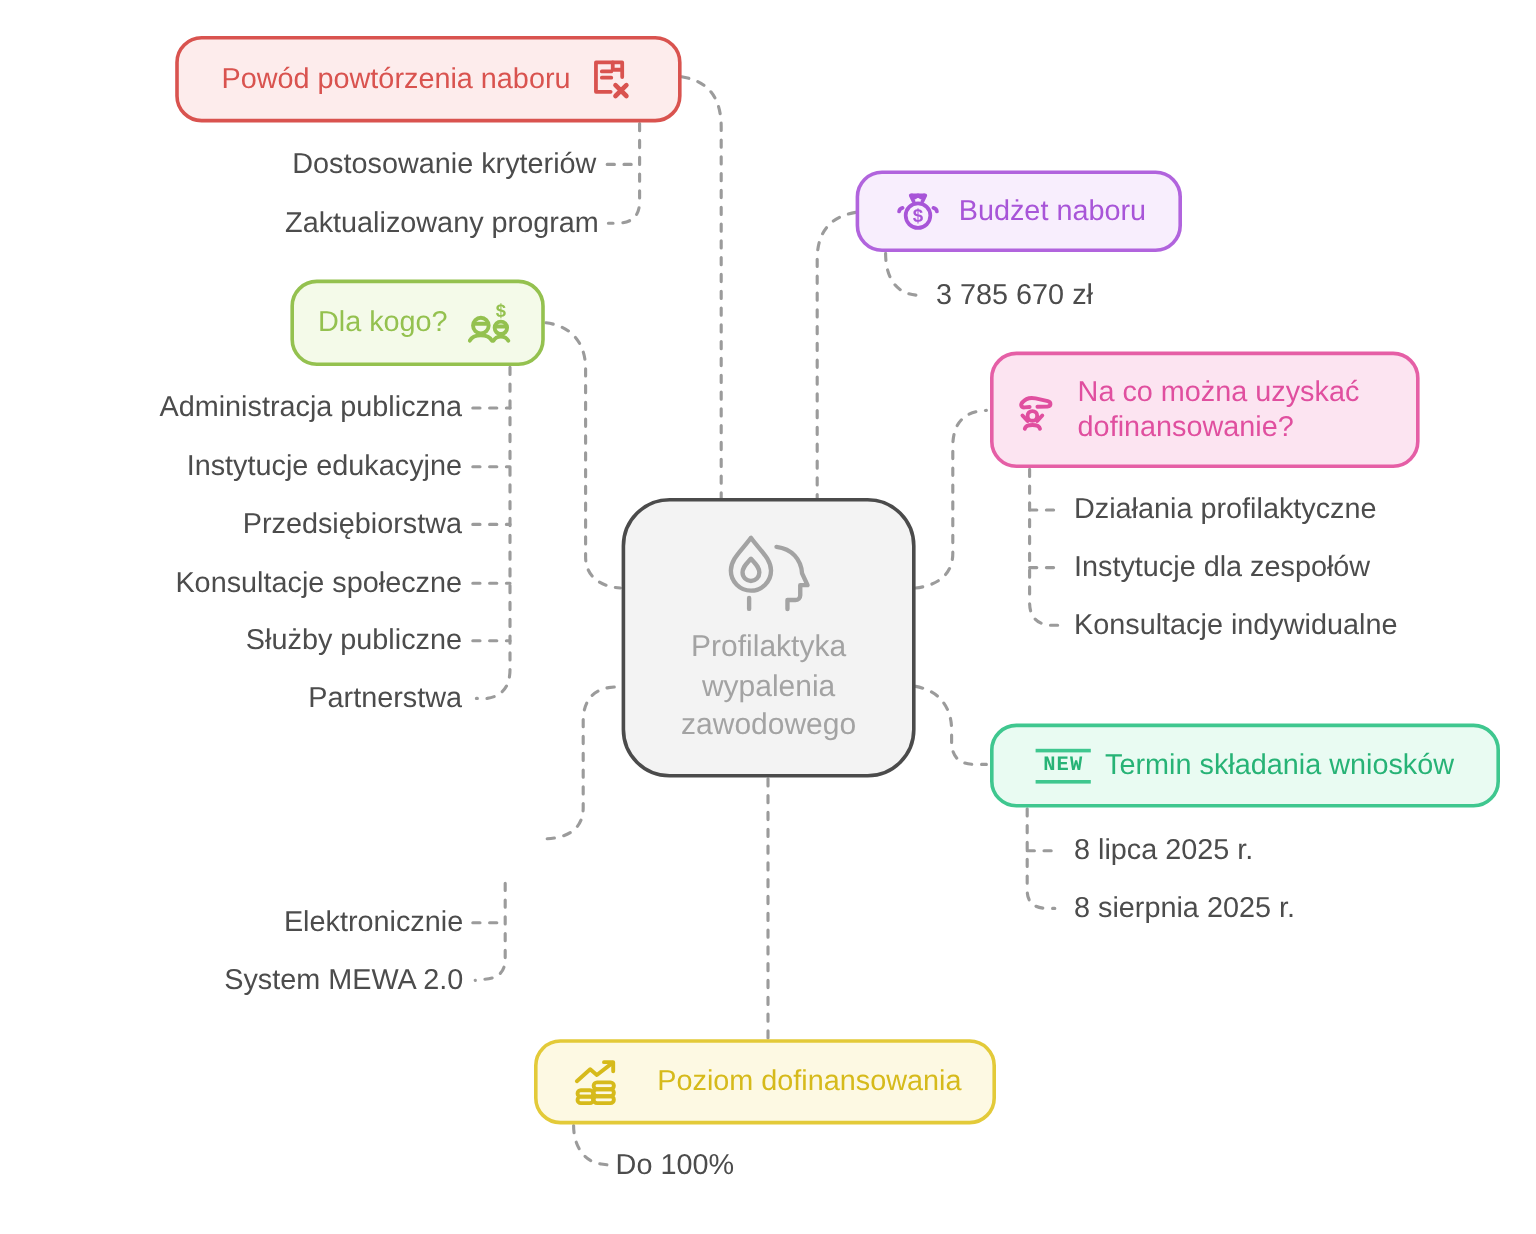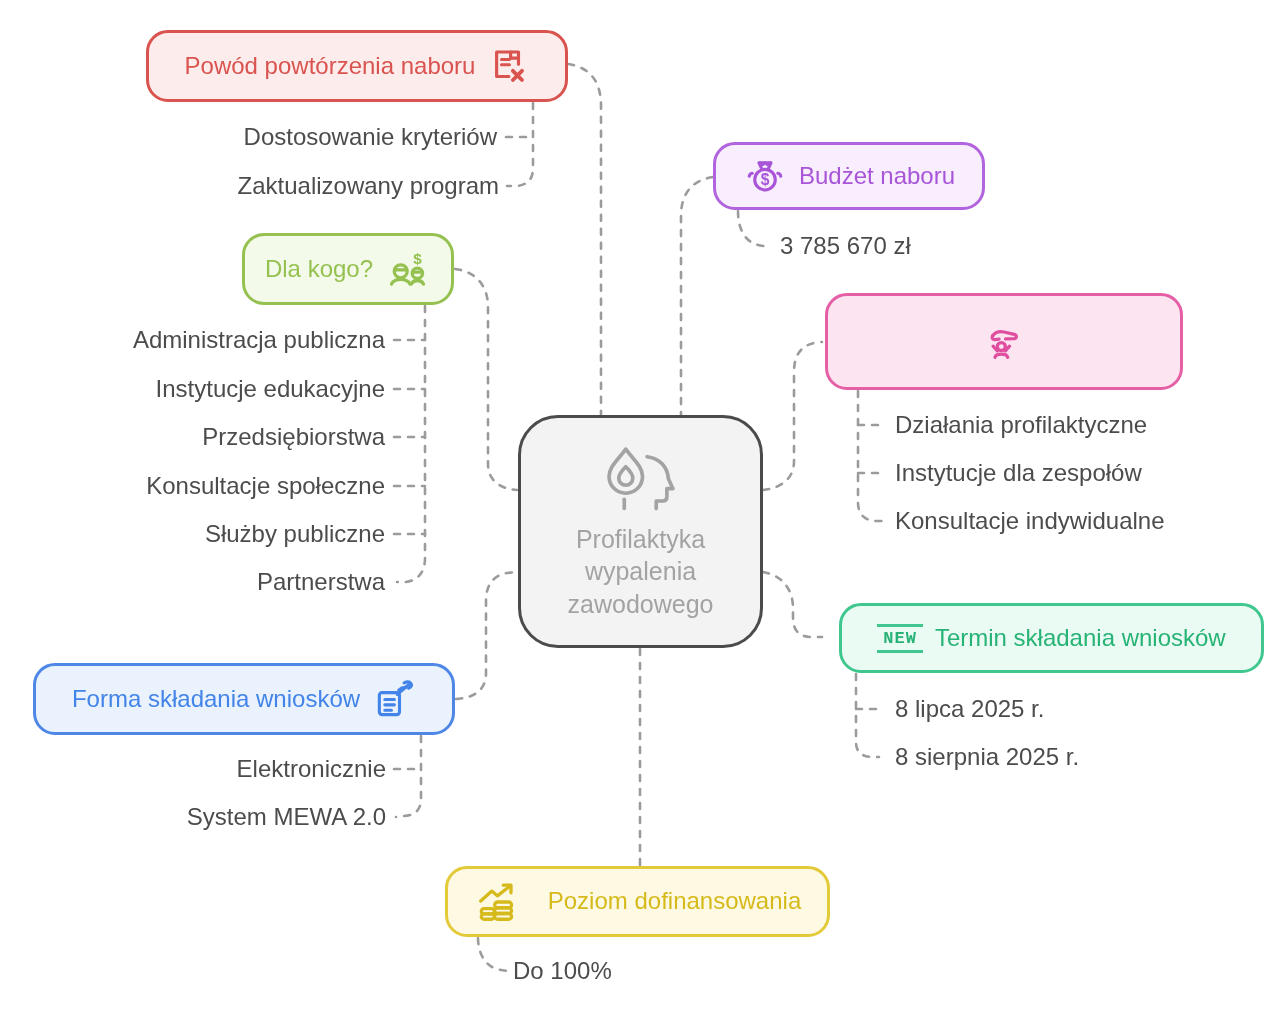--- a/index.html
+++ b/index.html
@@ -143,39 +143,28 @@
   <div class="node pink" style="left:825px;top:293px;width:358px;height:97px;">
     <span class="icon">
       <svg width="46" height="46" viewBox="0 0 24 24" fill="none" stroke="currentColor" stroke-width="1.7" stroke-linecap="round" stroke-linejoin="round">
         <path d="M6.2 8.6 C7.6 6.9 9.8 6.3 12 6.8 L17.3 8 C18.9 8.4 18.8 10.2 17.2 10.3 L12.8 10.4"></path>
         <path d="M6.2 8.6 C5.3 9.5 5.8 10.8 7.2 10.7 l2.2-.2"></path>
         <circle cx="10.6" cy="14.4" r="2.1"></circle>
         <path d="M6.3 14.2 l2.2 2.4 M14.9 14.2 l-2.2 2.4"></path>
         <path d="M7.3 20 c.5-2.2 6.1-2.2 6.6 0"></path>
       </svg>
     </span>
-  </div>
-
-  <div class="node emer" style="left:825px;top:603px;width:425px;height:70px;margin-left:14px;">
+    <span class="nlabel">Na co można uzyskać dofinansowanie?</span>
+  </div>
+
+  <div class="node emer" style="left:825px;top:603px;width:425px;height:70px;">
     <span class="new-badge">NEW</span>
     <span class="nlabel">Termin składania wniosków</span>
   </div>
 
-  <div class="node blue" style="left:33px;top:663px;width:422px;height:72px;">
-    <span class="nlabel">Forma składania wniosków</span>
-    <span class="icon">
-      <svg width="44" height="44" viewBox="0 0 24 24" fill="none" stroke="currentColor" stroke-width="1.7" stroke-linecap="round" stroke-linejoin="round">
-        <rect x="4" y="8.5" width="11" height="12" rx="1.5"></rect>
-        <path d="M7 12.3 h5.2 M7 15.2 h5.2 M7 18.1 h3.6"></path>
-        <path d="M13.8 9.5 L20 4.2"></path>
-        <path d="M17.5 3.2 q2.6-1.2 3.7.3 q1 1.5-1.2 2.6"></path>
-        <path d="M14.6 7.2 q1.8-1.8 3.8-1.6"></path>
-      </svg>
-    </span>
-  </div>
 
   <div class="node yell" style="left:445px;top:866px;width:385px;height:71px;gap:28px;">
     <span class="icon">
       <svg width="46" height="46" viewBox="0 0 24 24" fill="none" stroke="currentColor" stroke-width="1.7" stroke-linecap="round" stroke-linejoin="round">
         <path d="M3.5 11.5 L9.3 6.3 L12.2 8.8 L19 3.5"></path>
         <path d="M15.3 3.2 H19.3 V7.2"></path>
         <rect x="10.8" y="12" width="8.8" height="3" rx="1.5"></rect>
         <rect x="10.8" y="15" width="8.8" height="3" rx="1.5"></rect>
         <rect x="10.8" y="18" width="8.8" height="3" rx="1.5"></rect>
         <rect x="3.8" y="15.4" width="6.8" height="2.8" rx="1.4"></rect>

